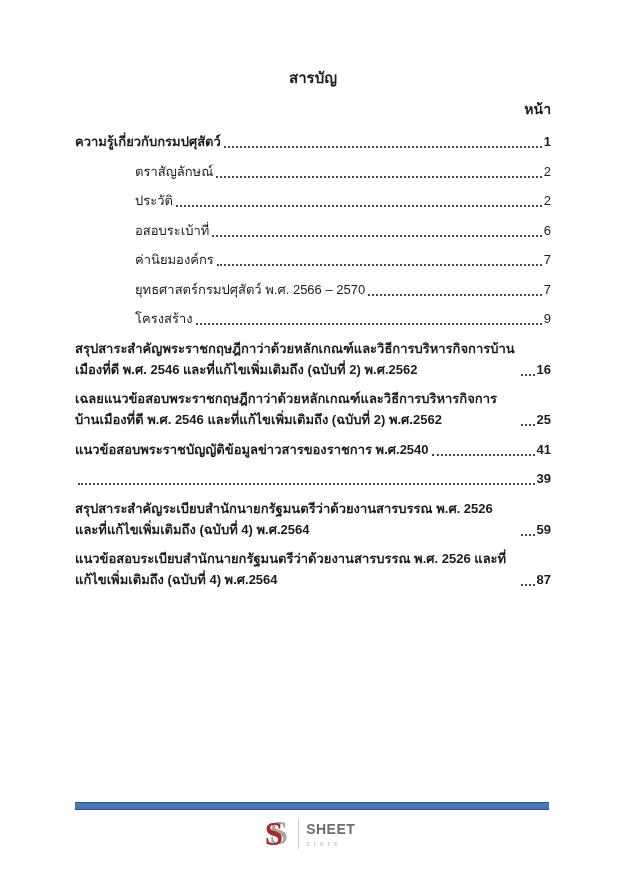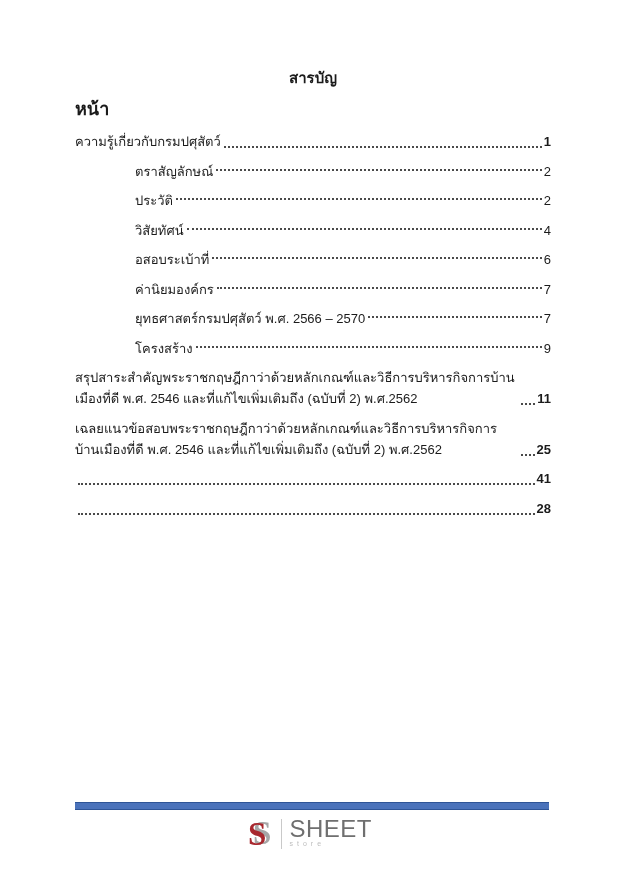--- a/index.html
+++ b/index.html
@@ -19,35 +19,36 @@
     width: 476px;
   }
   .doc-title {
     text-align: center;
     font-size: 15px;
     font-weight: 600;
     line-height: 20px;
     margin-bottom: 11px;
   }
   .page-col-label {
-    font-size: 18px;
+    text-align: right;
+    font-size: 14px;
     font-weight: 600;
     line-height: 20px;
     margin-bottom: 12px;
   }
   .toc-list { }
   .toc-entry {
     display: flex;
     align-items: flex-end;
     font-size: 13px;
     line-height: 21px;
     margin-bottom: 8.5px;
   }
-  .toc-entry.level-2 { padding-left: 60px; align-items: center; }
-  .toc-entry.bold .t { font-weight: 400; }
+  .toc-entry.level-2 { padding-left: 60px; }
+  .toc-entry.bold .t { font-weight: 700; }
   .toc-entry.bold .p { font-weight: 700; }
   .toc-entry .t { flex: 0 1 auto; }
   .toc-entry .dots {
     flex: 1 1 14px;
     min-width: 14px;
     border-bottom: 2px dotted #4a4a4a;
     margin: 0 2px 4px 3px;
     height: 1px;
   }
   .toc-entry .p { flex: none; }
@@ -87,22 +88,22 @@
   }
   .logo-mark .s-back { color: #a6a6a6; transform: translate(5px, -1px); }
   .logo-mark .s-front { color: #a8282e; }
   .logo-divider {
     width: 1.5px;
     height: 30px;
     background: #c9c9c9;
   }
   .logo-textcol { display: flex; flex-direction: column; }
   .logo-name {
-    font-size: 24px;
-    font-weight: 400;
+    font-size: 14px;
+    font-weight: 700;
     letter-spacing: 0.5px;
     color: #6f6f6f;
     line-height: 18px;
   }
   .logo-sub {
     font-size: 7px;
     letter-spacing: 4px;
     color: #bdbdbd;
     line-height: 9px;
     margin-top: 1px;
@@ -128,25 +129,20 @@
       <span class="dots"></span>
       <span class="p">2</span>
     </div>
 
     <div class="toc-entry level-2">
       <span class="t">ประวัติ</span>
       <span class="dots"></span>
       <span class="p">2</span>
     </div>
 
-    <div class="toc-entry level-2">
-      <span class="t">วิสัยทัศน์</span>
-      <span class="dots"></span>
-      <span class="p">4</span>
-    </div>
 
 
     <div class="toc-entry level-2">
       <span class="t">อสอบระเบ้าที่</span>
       <span class="dots"></span>
       <span class="p">6</span>
     </div>
 
     <div class="toc-entry level-2">
       <span class="t">ค่านิยมองค์กร</span>
@@ -163,42 +159,53 @@
 
     <div class="toc-entry level-2">
       <span class="t">โครงสร้าง</span>
       <span class="dots"></span>
       <span class="p">9</span>
     </div>
 
     <div class="toc-entry level-1 bold">
       <span class="t">สรุปสาระสำคัญพระราชกฤษฎีกาว่าด้วยหลักเกณฑ์และวิธีการบริหารกิจการบ้านเมืองที่ดี พ.ศ. 2546 และที่แก้ไขเพิ่มเติมถึง (ฉบับที่ 2) พ.ศ.2562</span>
       <span class="dots"></span>
-      <span class="p">11</span>
+      <span class="p">16</span>
     </div>
 
 
     <div class="toc-entry level-1 bold">
       <span class="t">เฉลยแนวข้อสอบพระราชกฤษฎีกาว่าด้วยหลักเกณฑ์และวิธีการบริหารกิจการบ้านเมืองที่ดี พ.ศ. 2546 และที่แก้ไขเพิ่มเติมถึง (ฉบับที่ 2) พ.ศ.2562</span>
       <span class="dots"></span>
       <span class="p">25</span>
     </div>
 
 
     <div class="toc-entry level-1 bold">
+      <span class="t">แนวข้อสอบพระราชบัญญัติข้อมูลข่าวสารของราชการ พ.ศ.2540</span>
       <span class="dots"></span>
       <span class="p">41</span>
     </div>
 
     <div class="toc-entry level-1 bold">
       <span class="dots"></span>
-      <span class="p">28</span>
-    </div>
-
-
+      <span class="p">39</span>
+    </div>
+
+    <div class="toc-entry level-1 bold">
+      <span class="t">สรุปสาระสำคัญระเบียบสำนักนายกรัฐมนตรีว่าด้วยงานสารบรรณ พ.ศ. 2526 และที่แก้ไขเพิ่มเติมถึง (ฉบับที่ 4) พ.ศ.2564</span>
+      <span class="dots"></span>
+      <span class="p">59</span>
+    </div>
+
+    <div class="toc-entry level-1 bold">
+      <span class="t">แนวข้อสอบระเบียบสำนักนายกรัฐมนตรีว่าด้วยงานสารบรรณ พ.ศ. 2526 และที่แก้ไขเพิ่มเติมถึง (ฉบับที่ 4) พ.ศ.2564</span>
+      <span class="dots"></span>
+      <span class="p">87</span>
+    </div>
   </div>
   </div>
 
   <div class="footer-bar" style="background: rgb(74, 114, 186);"></div>
 
   <div class="logo">
     <div class="logo-mark">
       <span class="s-back" style="color: rgb(166, 166, 166);">S</span>
       <span class="s-front" style="color: rgb(168, 40, 46);">S</span>
     </div>

